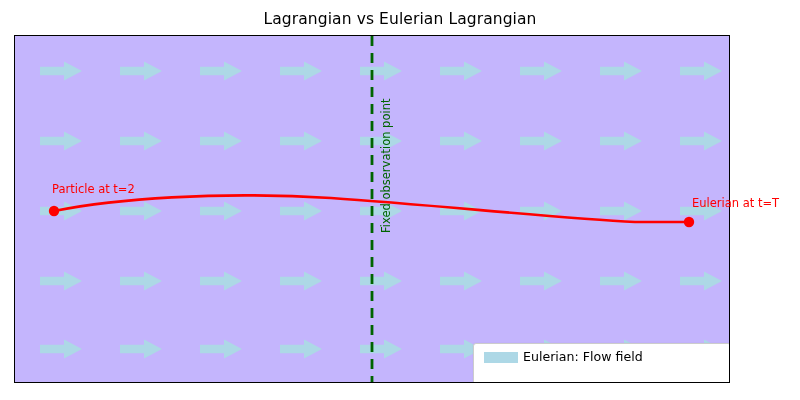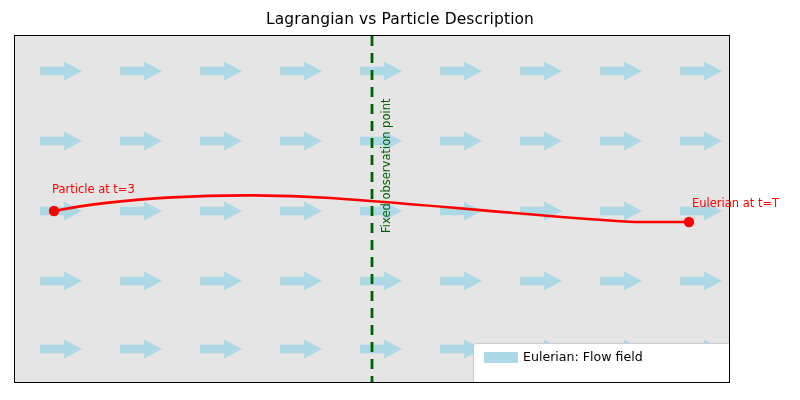--- a/index.html
+++ b/index.html
@@ -26,21 +26,21 @@
     letter-spacing: 0.1px;
   }
   #plot-area {
     position: absolute;
     left: 14px;
     top: 35px;
     width: 716px;
     height: 348px;
     border: 1.4px solid #000000;
     box-sizing: border-box;
-    background: #e5e5e5;
+    background: #c4b5fd;
     overflow: hidden;
   }
   .flow-arrow {
     position: absolute;
     overflow: visible;
   }
   #vline-layer, #traj-layer, #overlay-svg {
     position: absolute;
     left: 0;
     top: 0;
@@ -110,21 +110,21 @@
     width: 34px;
     height: 2.6px;
     background: #ff0000;
   }
 </style>
 </head>
 <body>
 
 <div id="figure">
 
-  <div id="chart-title">Lagrangian vs Particle Description</div>
+  <div id="chart-title">Lagrangian vs Eulerian Lagrangian</div>
 
   <div id="plot-area">
 
     <svg id="flow-field-layer" class="flow-arrow" style="left:0;top:0;width:716px;height:348px;">
       <defs>
         <g id="arrow-glyph">
           <path d="M 0,-4.2 L 24,-4.2 L 24,-9.6 L 42,0 L 24,9.6 L 24,4.2 L 0,4.2 Z" fill="#add8e6"></path>
         </g>
       </defs>
       <g transform="translate(0,35)">
@@ -203,17 +203,17 @@
           <span class="lh-patch"></span>
         </span>
         <span class="legend-label">Eulerian: Flow field</span>
       </div>
 
 
     </div>
 
   </div>
 
-  <div class="particle-annotation" style="left:52px; top:182px;">Particle at t=3</div>
+  <div class="particle-annotation" style="left:52px; top:182px;">Particle at t=2</div>
 
   <div class="particle-annotation" style="left:692px; top:196px;">Eulerian at t=T</div>
 
 </div>
 
 </body></html>

